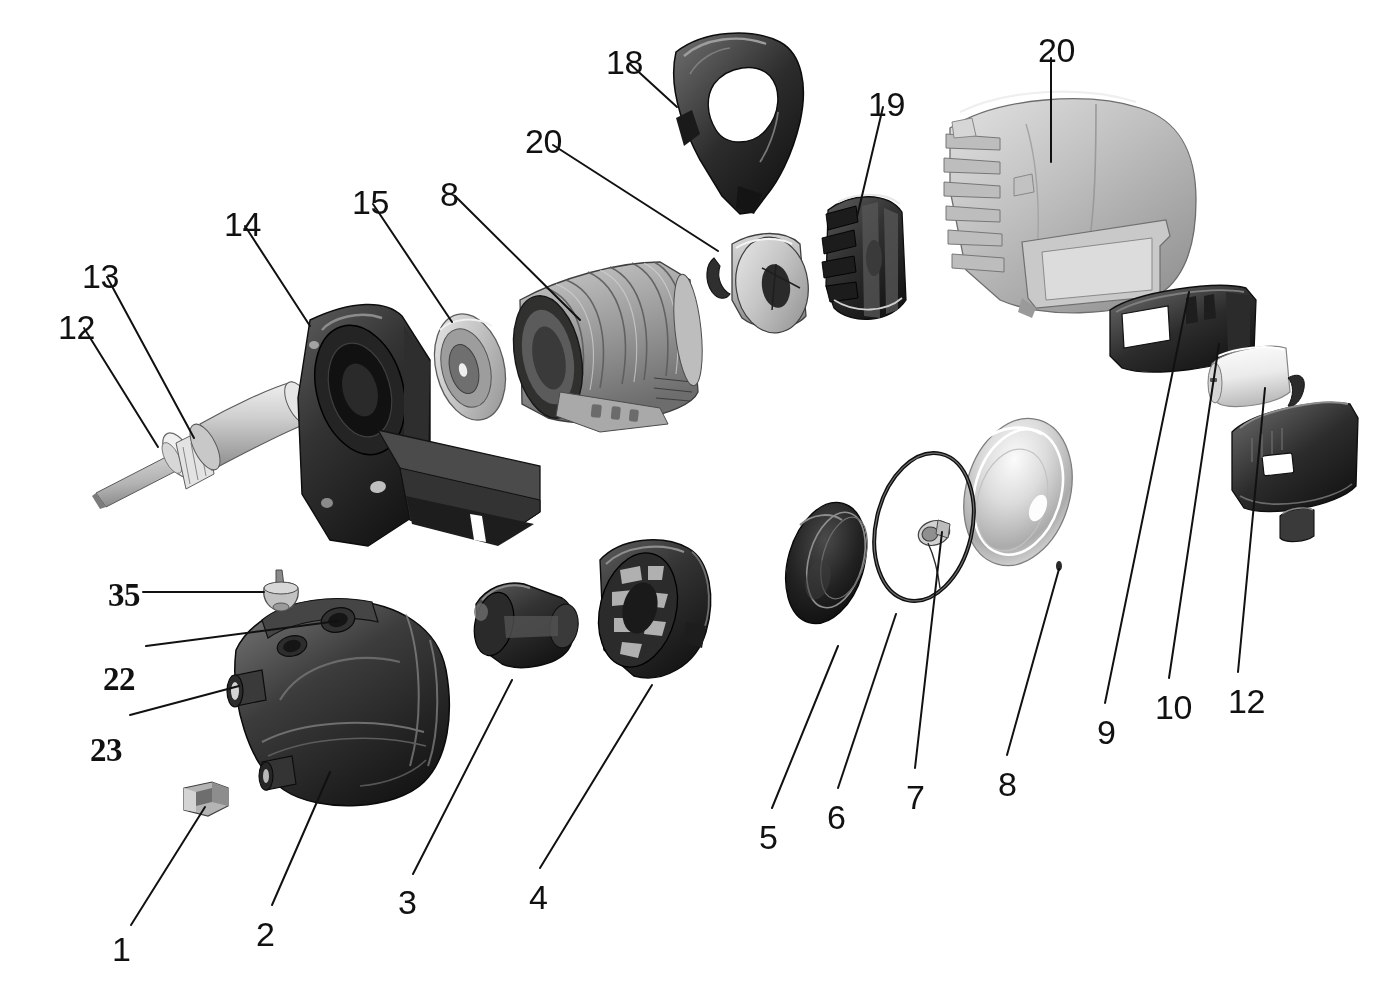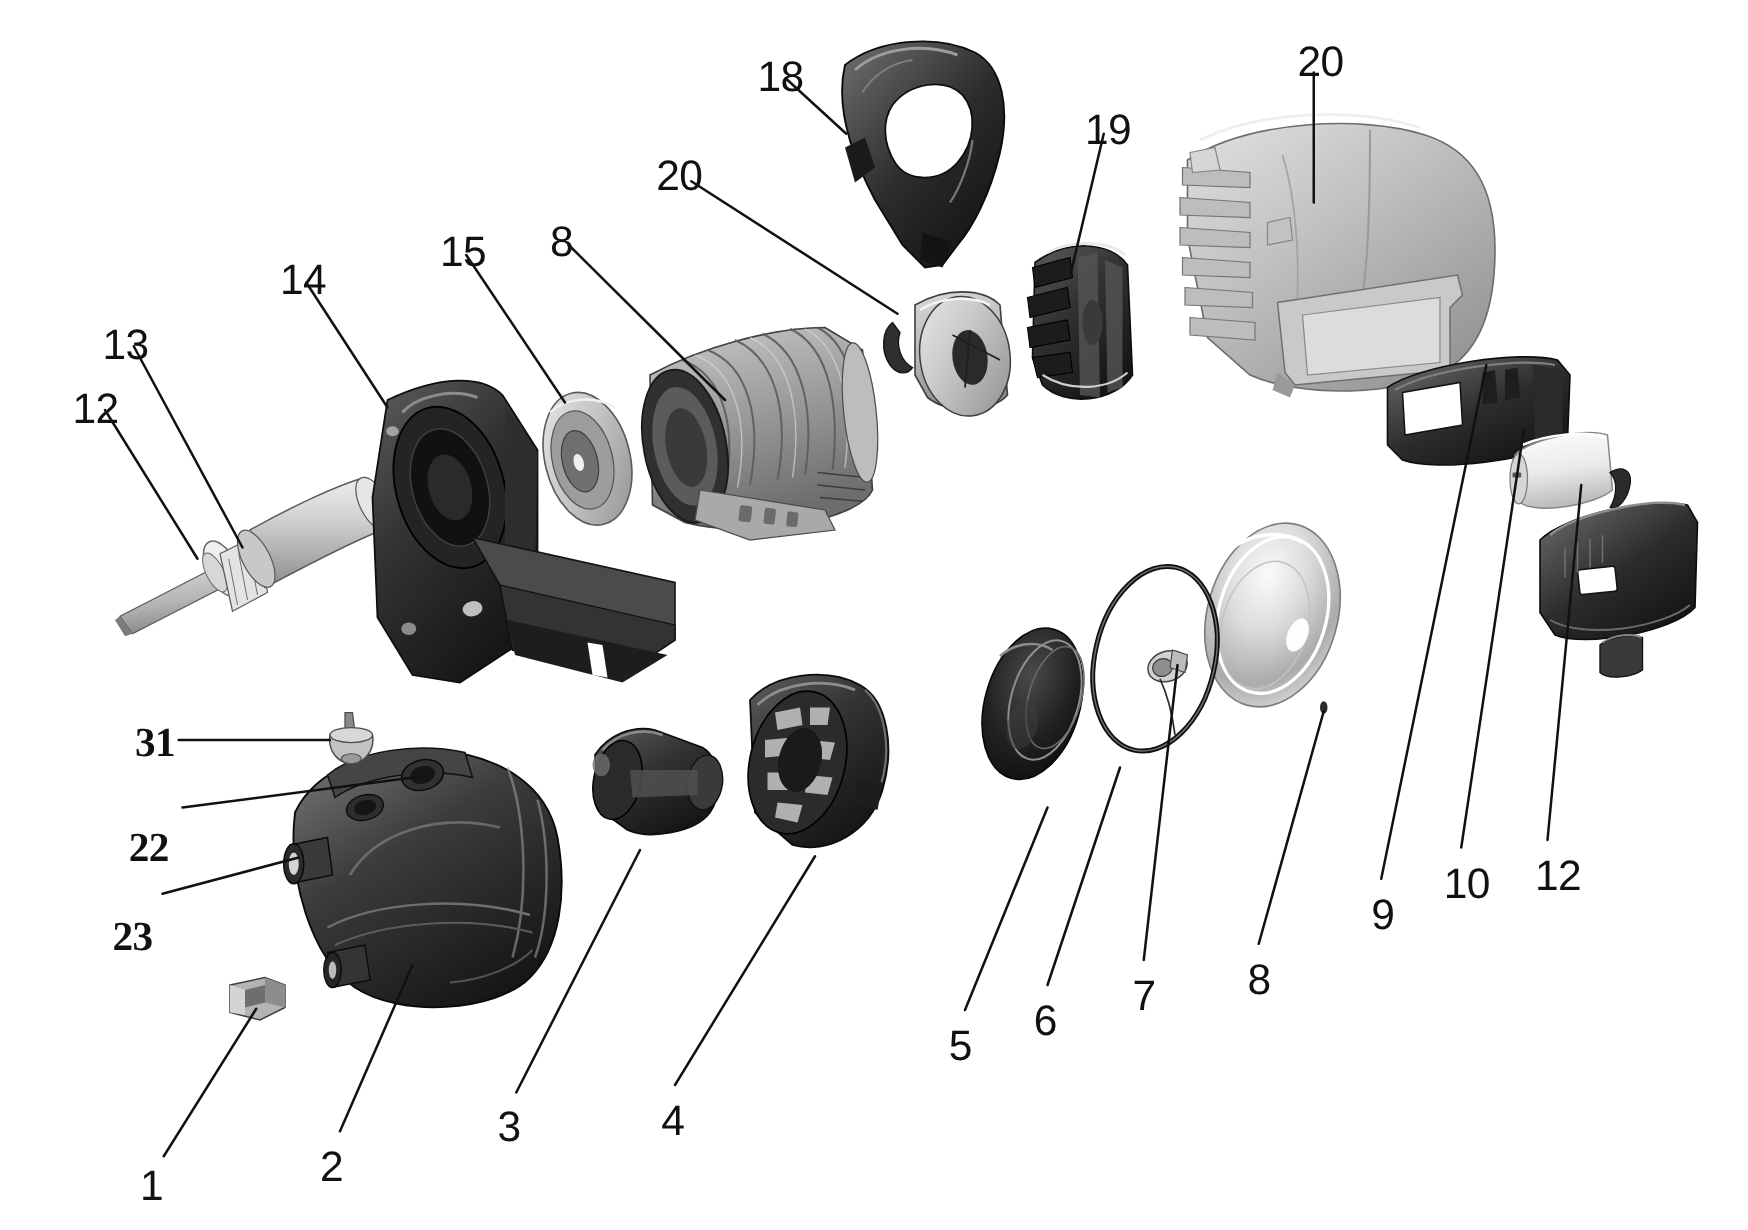--- a/index.html
+++ b/index.html
@@ -417,18 +417,18 @@
       <div class="callout" style="left: 1228px; top: 684px;">12</div>
       <div class="callout" style="left: 58px; top: 310px;">12</div>
       <div class="callout" style="left: 82px; top: 259px;">13</div>
       <div class="callout" style="left: 224px; top: 207px;">14</div>
       <div class="callout" style="left: 352px; top: 185px;">15</div>
       <div class="callout" style="left: 440px; top: 177px;">8</div>
       <div class="callout" style="left: 525px; top: 124px;">20</div>
       <div class="callout" style="left: 606px; top: 45px;">18</div>
       <div class="callout" style="left: 868px; top: 87px; text-align: right;">19</div>
       <div class="callout" style="left: 1038px; top: 33px;">20</div>
-      <div class="callout serif" style="left: 108px; top: 579px;">31</div>
+      <div class="callout serif" style="left: 108px; top: 579px;">35</div>
       <div class="callout serif" style="left: 103px; top: 635px; margin-top: 28px;">22</div>
       <div class="callout serif" style="left: 90px; top: 709px; margin-top: 25px;">23</div>
     </div>
 
 </div>
 
 </body></html>

